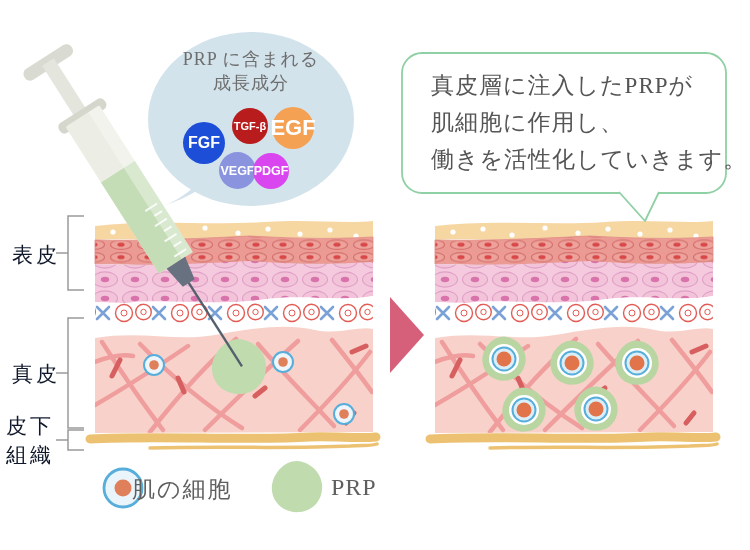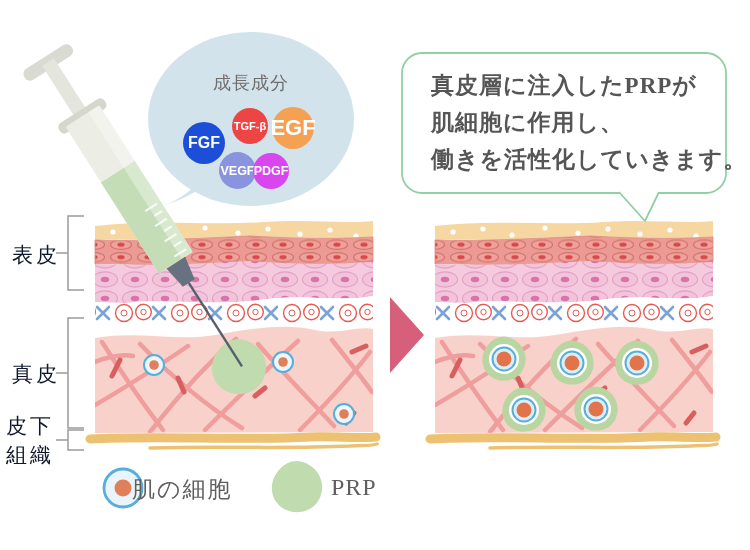--- a/index.html
+++ b/index.html
@@ -5,25 +5,25 @@
   html,body{margin:0;padding:0;background:#fff;}
   .stage{position:relative;width:750px;height:550px;background:#ffffff;overflow:hidden;
          font-family:"Liberation Serif","DejaVu Serif",serif;}
   .stage svg{position:absolute;left:0;top:0;}
   .txt{position:absolute;color:#5f5f5f;white-space:nowrap;}
   .bubble-title{left:151px;width:200px;text-align:center;font-size:18px;color:#6e6e6e;letter-spacing:1px;}
   .bt1{top:47px;} .bt2{top:71px;}
   .factor{position:absolute;border-radius:50%;display:flex;align-items:center;justify-content:center;
           color:#ffffff;font-family:"Liberation Sans","DejaVu Sans",sans-serif;font-weight:bold;}
   .f1{left:183px;top:122px;width:42px;height:42px;background:#1d4ed8;font-size:16px;}
-  .f2{left:232px;top:108px;width:36px;height:36px;background:#ef4444;font-size:11px;}
+  .f2{left:232px;top:108px;width:36px;height:36px;background:#b91c1c;font-size:11px;}
   .f3{left:272px;top:107px;width:42px;height:42px;background:#f4a153;font-size:22px;}
   .f4{left:219px;top:152px;width:37px;height:37px;background:#8a94de;font-size:12.5px;}
   .f5{left:253px;top:153px;width:36px;height:36px;background:#d946ef;font-size:12.5px;}
-  .callout-line{left:431px;font-size:23px;color:#555555;letter-spacing:1px;font-weight:bold;}
+  .callout-line{left:431px;font-size:23px;color:#555555;letter-spacing:1px;}
   .cl1{top:70px;} .cl2{top:107px;} .cl3{top:144px;}
   .layer-label{font-size:21px;color:#0f172a;letter-spacing:3px;width:52px;text-align:center;}
   .lab-epi{left:10px;top:241px;}
   .lab-derm{left:10px;top:360px;}
   .lab-sub1{left:4px;top:412px;}
   .lab-sub2{left:4px;top:441px;}
   .legend-label{font-size:23px;color:#5f5f5f;letter-spacing:2px;}
   .leg-cell{left:132px;top:474px;}
   .leg-prp{left:331px;top:474px;font-size:24px;letter-spacing:1px;}
 </style>
@@ -159,20 +159,21 @@
       <path d="M84,430 L68,430 L68,450 L84,450 M68,440 L56,440"></path>
     </g>
 
     <g>
       <circle cx="123" cy="488" r="19" fill="#e9f4fb" stroke="#58aedb" stroke-width="2.8"></circle>
       <circle cx="123" cy="488" r="8.5" fill="#e0805a"></circle>
     </g>
     <use href="#blobShape" transform="translate(297,487) scale(0.93)" fill="#c0dbae"></use>
   </svg>
 
+  <div class="txt bubble-title bt1">PRP に含まれる</div>
   <div class="txt bubble-title bt2">成長成分</div>
 
   <div class="factor f1">
       <span>FGF</span>
     </div>
   <div class="factor f2">
       <span>TGF-β</span>
     </div>
   <div class="factor f3">
       <span>EGF</span>

